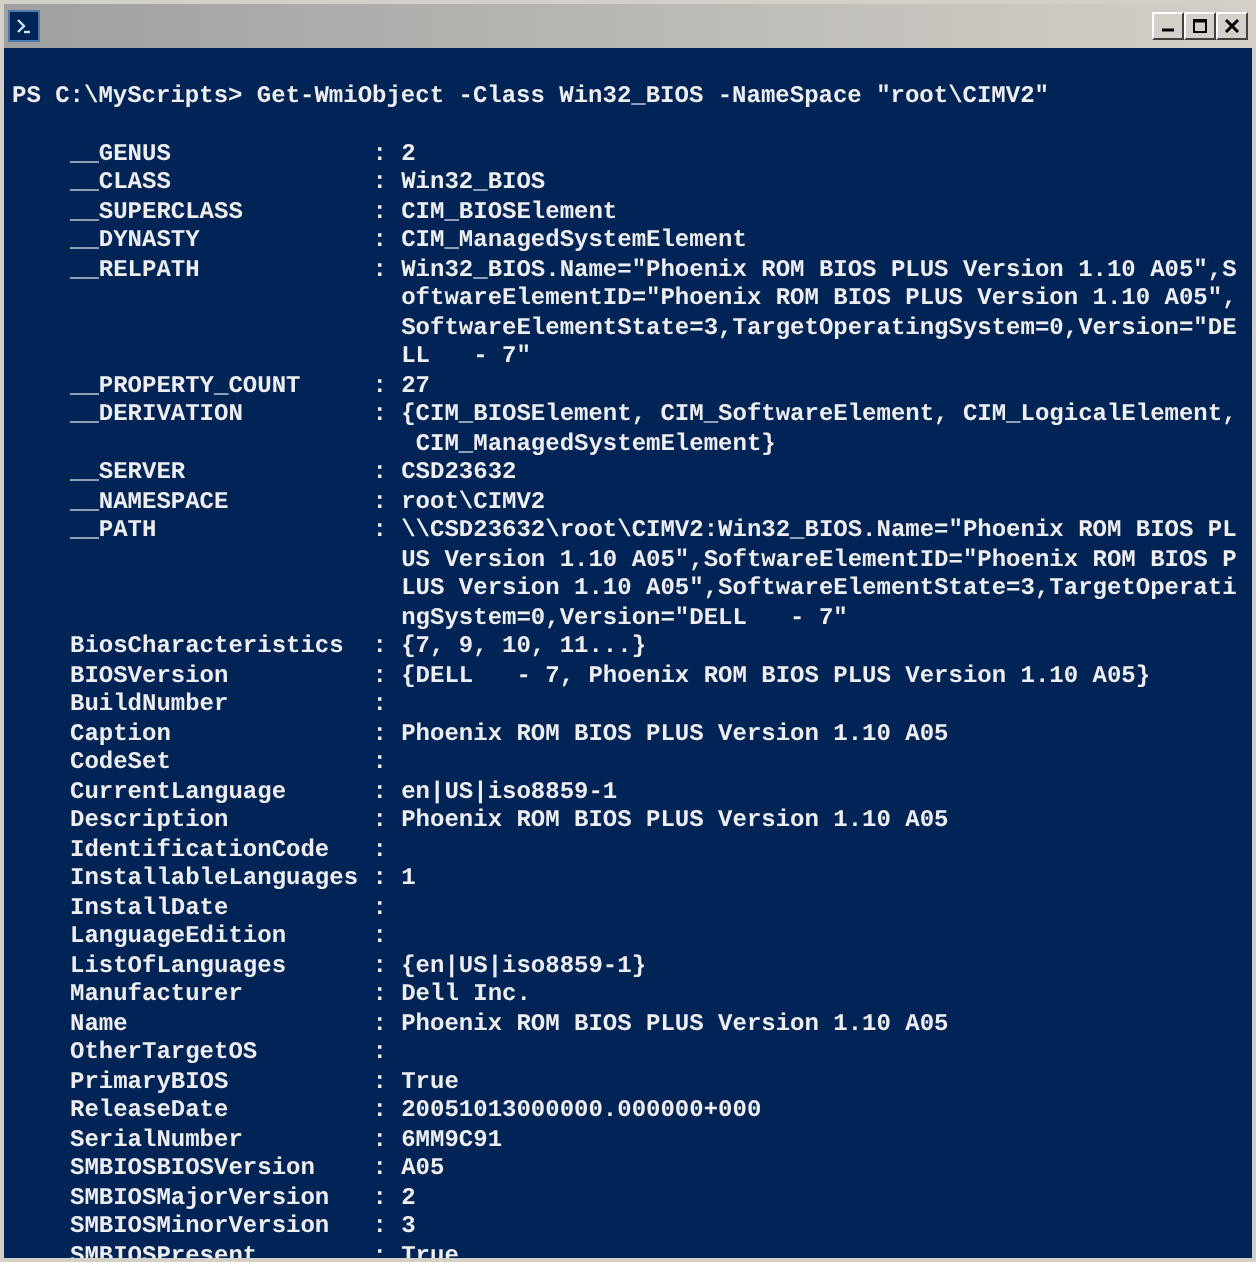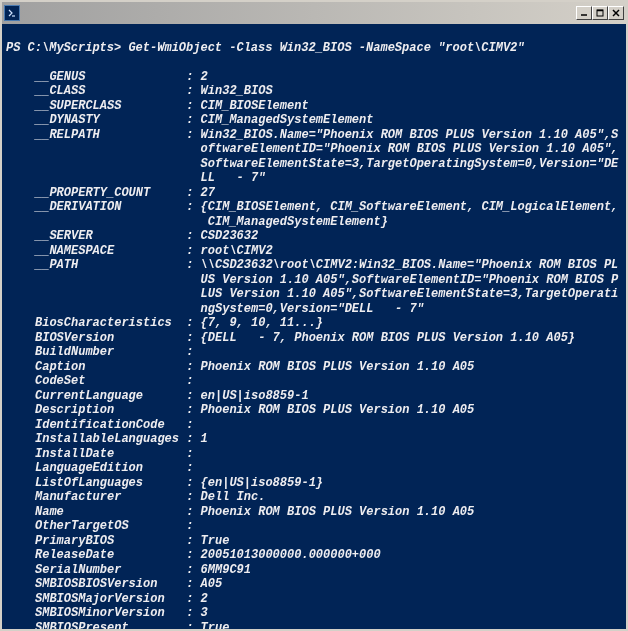--- a/index.html
+++ b/index.html
@@ -68,21 +68,20 @@
   .terminal {
     flex: 1;
     background: #012456;
     color: #eeedf0;
     font-size: 12px;
     line-height: 14.5px;
     padding: 2px 4px;
     white-space: pre;
     overflow: hidden;
     font-weight: bold;
-    font-style: italic;
   }
   .row { display: flex; margin-left: 29px; }
   .key { display: inline-block; width: 21ch; }
   .colon { display: inline-block; width: 2ch; }
   .val { display: inline-block; flex: 1; white-space: pre-wrap; word-break: break-word; max-width: 58ch; }
 </style>
 </head>
 <body>
 
 <div class="window">

